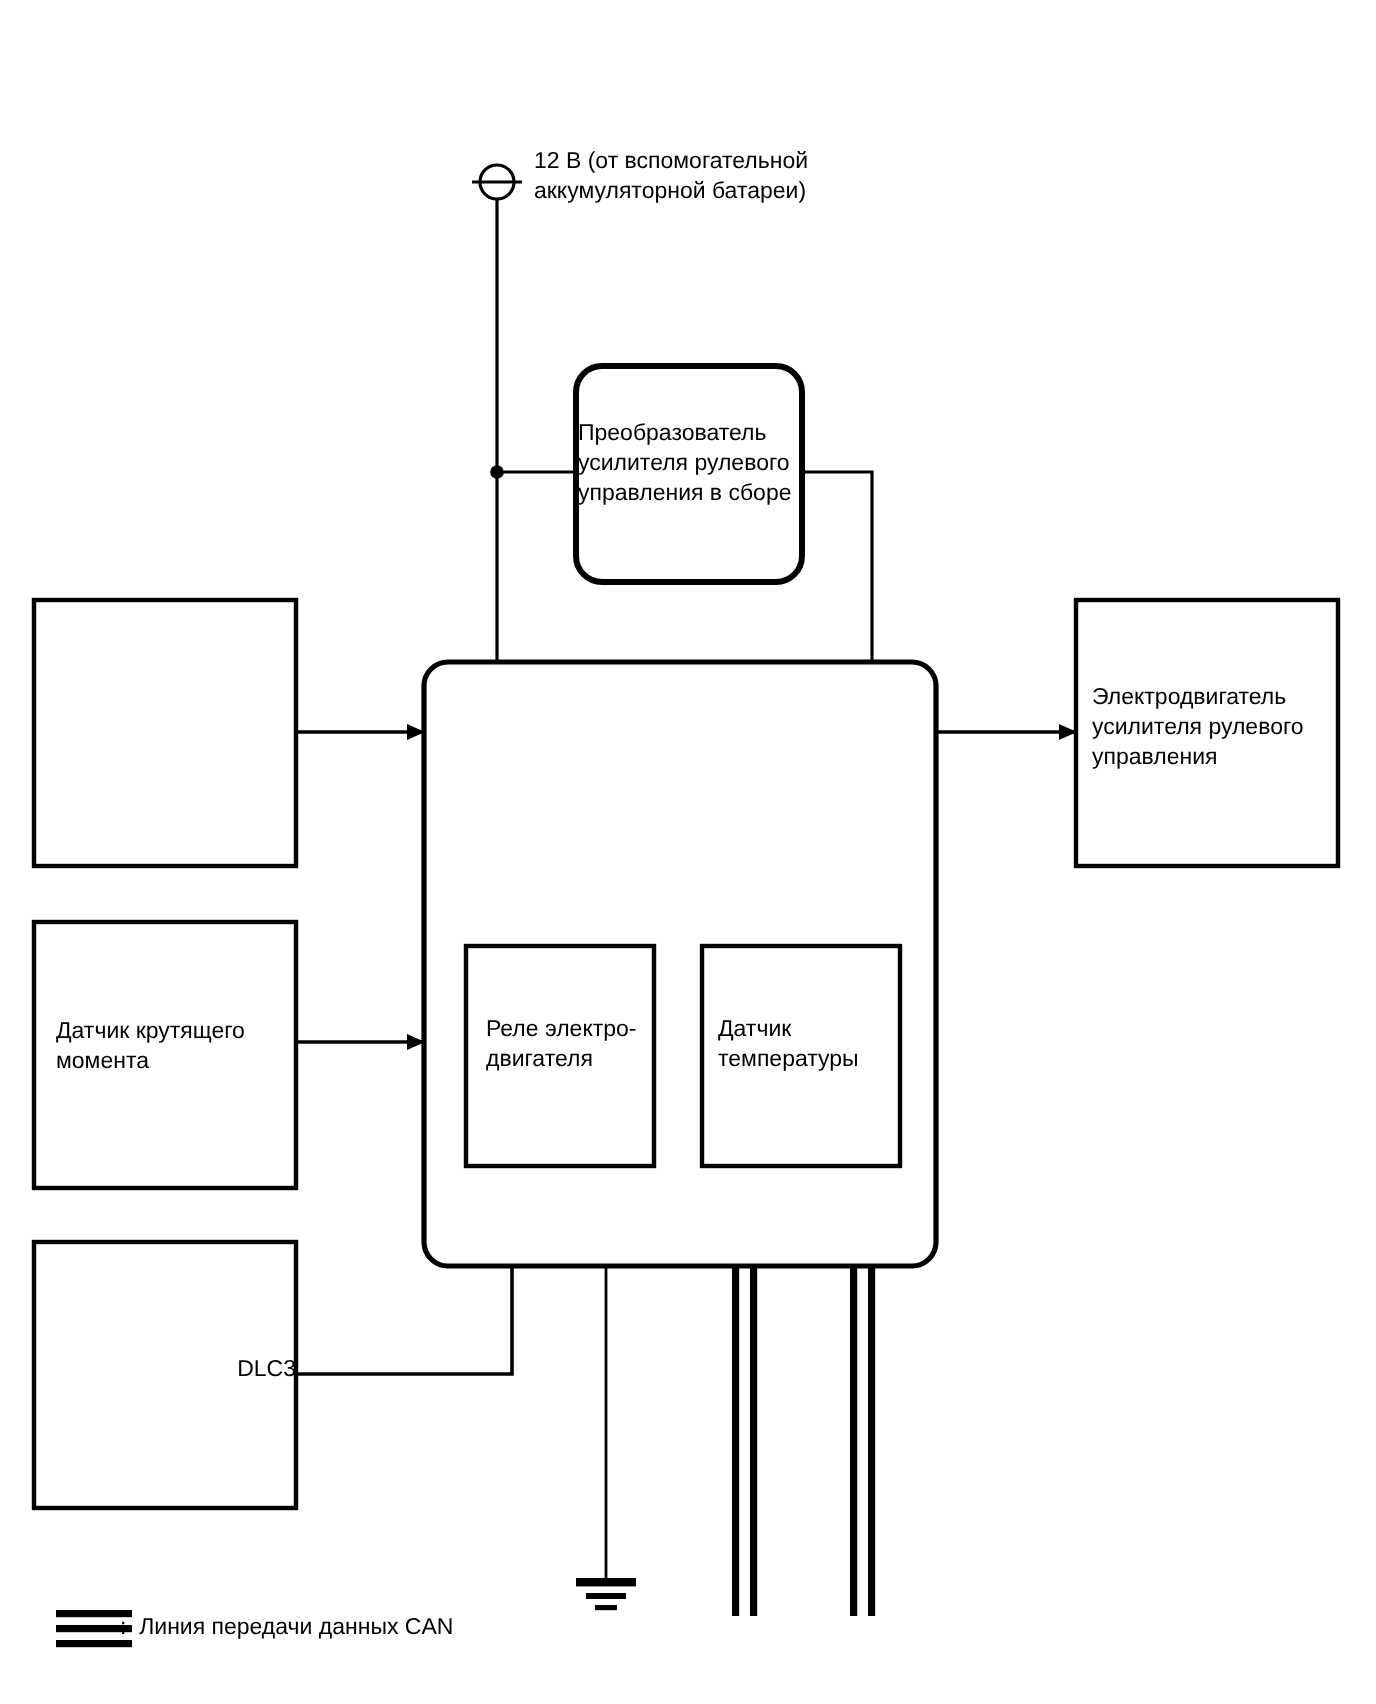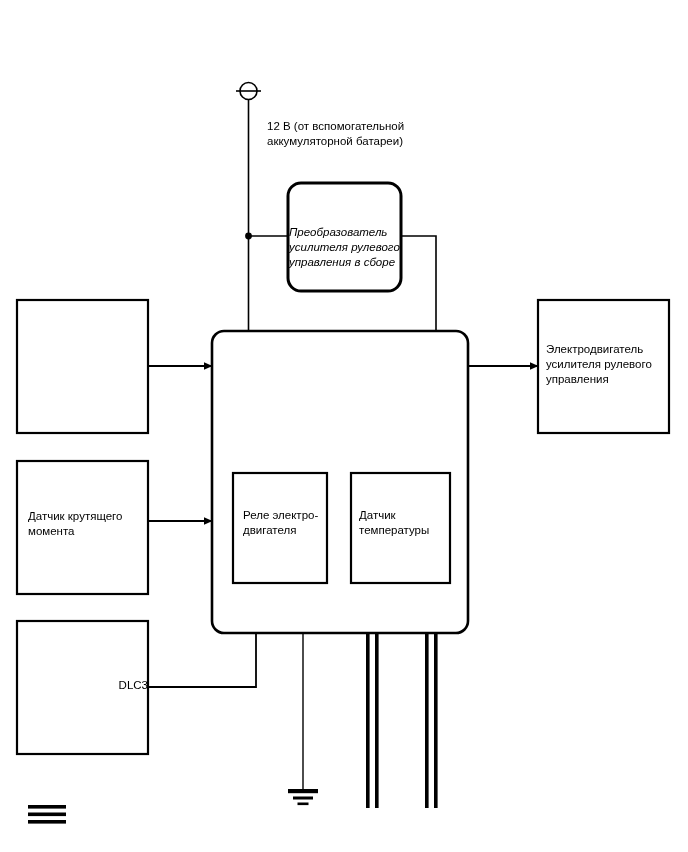--- a/index.html
+++ b/index.html
@@ -33,27 +33,25 @@
     color: #000000;
     white-space: pre-line;
   }
   .lbl-center {
     text-align: center;
   }
   #power-label {
     left: 267px;
     top: 74px;
     width: 160px;
-    margin-top: 45px;
   }
   #converter-label {
     left: 289px;
-    top: 225px;
+    top: 210px;
     width: 114px;
-    font-style: italic;
   }
   #ecu-label {
     left: 241px;
     top: 385px;
     width: 200px;
   }
   #relay-label {
     left: 243px;
     top: 508px;
     width: 88px;
@@ -175,14 +173,15 @@
 
   <div class="lbl" id="torque-sensor-label">Датчик крутящего
 момента</div>
 
   <div class="lbl lbl-center" id="dlc3-label">DLC3</div>
 
   <div class="lbl" id="motor-label">Электродвигатель
 усилителя рулевого
 управления</div>
 
+  <div class="lbl" id="legend-label"><span>:</span>&nbsp;&nbsp;<span>Линия передачи данных CAN</span></div>
 
 </div>
 
 </body></html>

